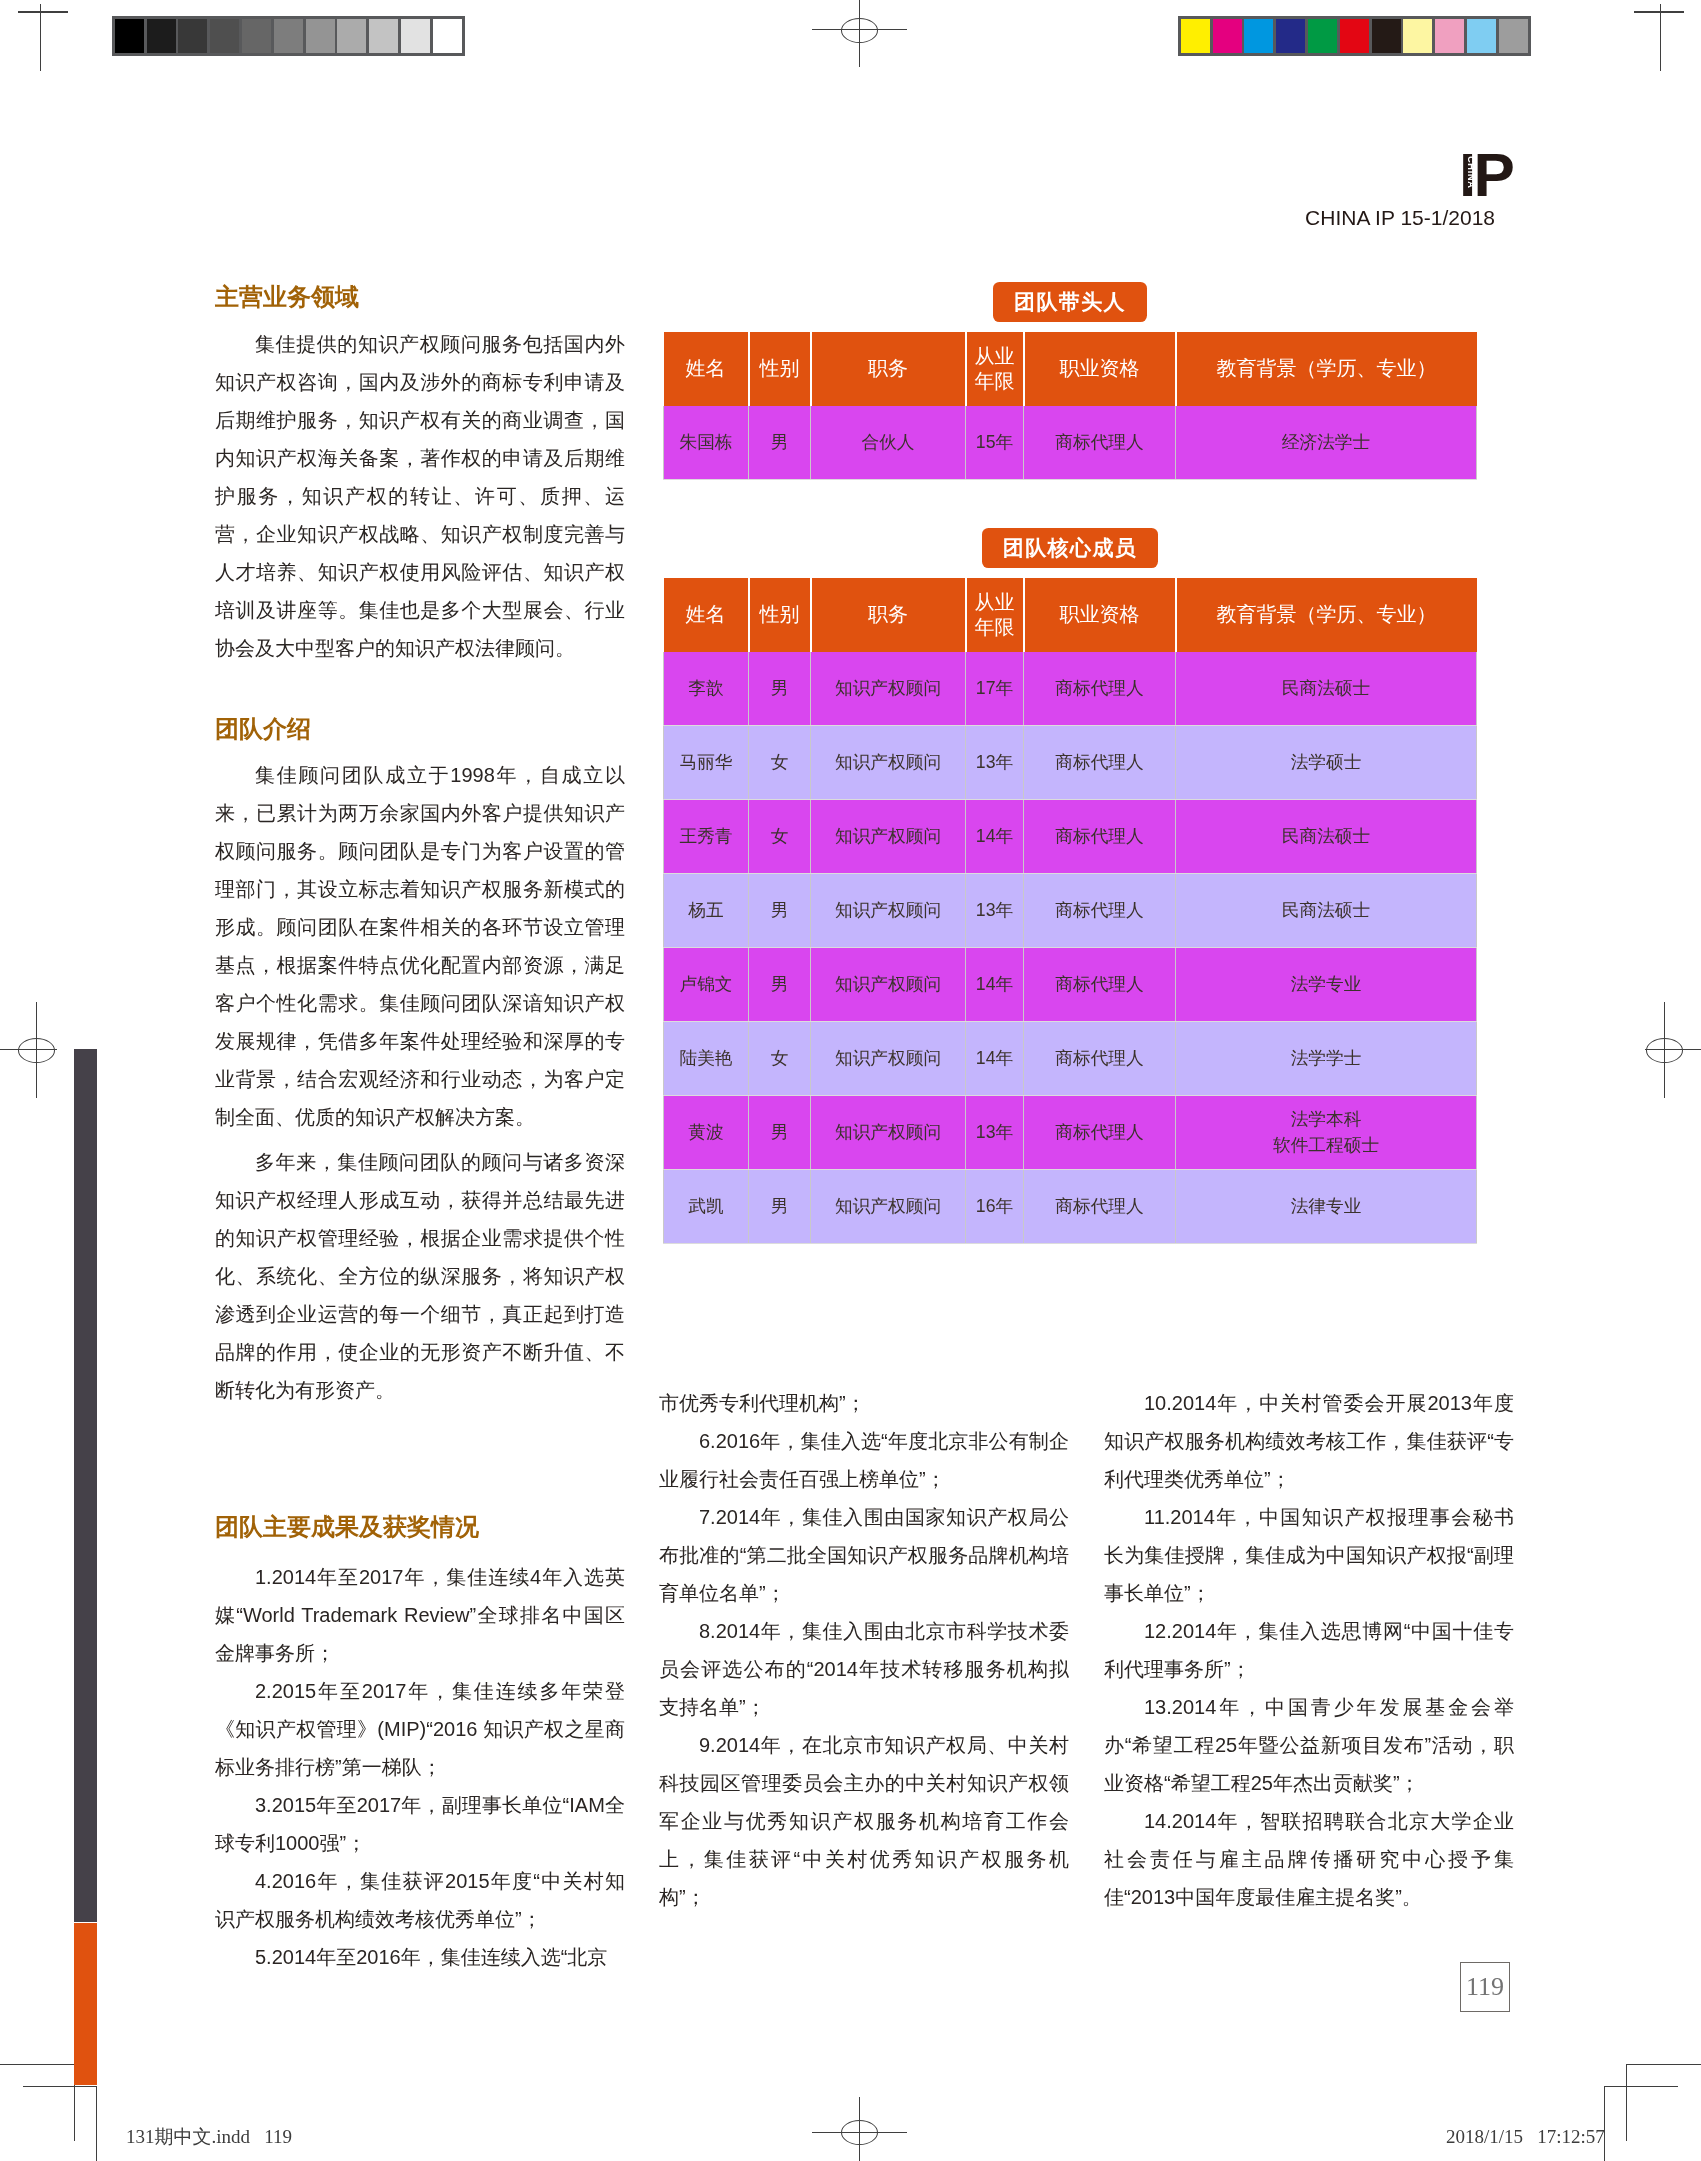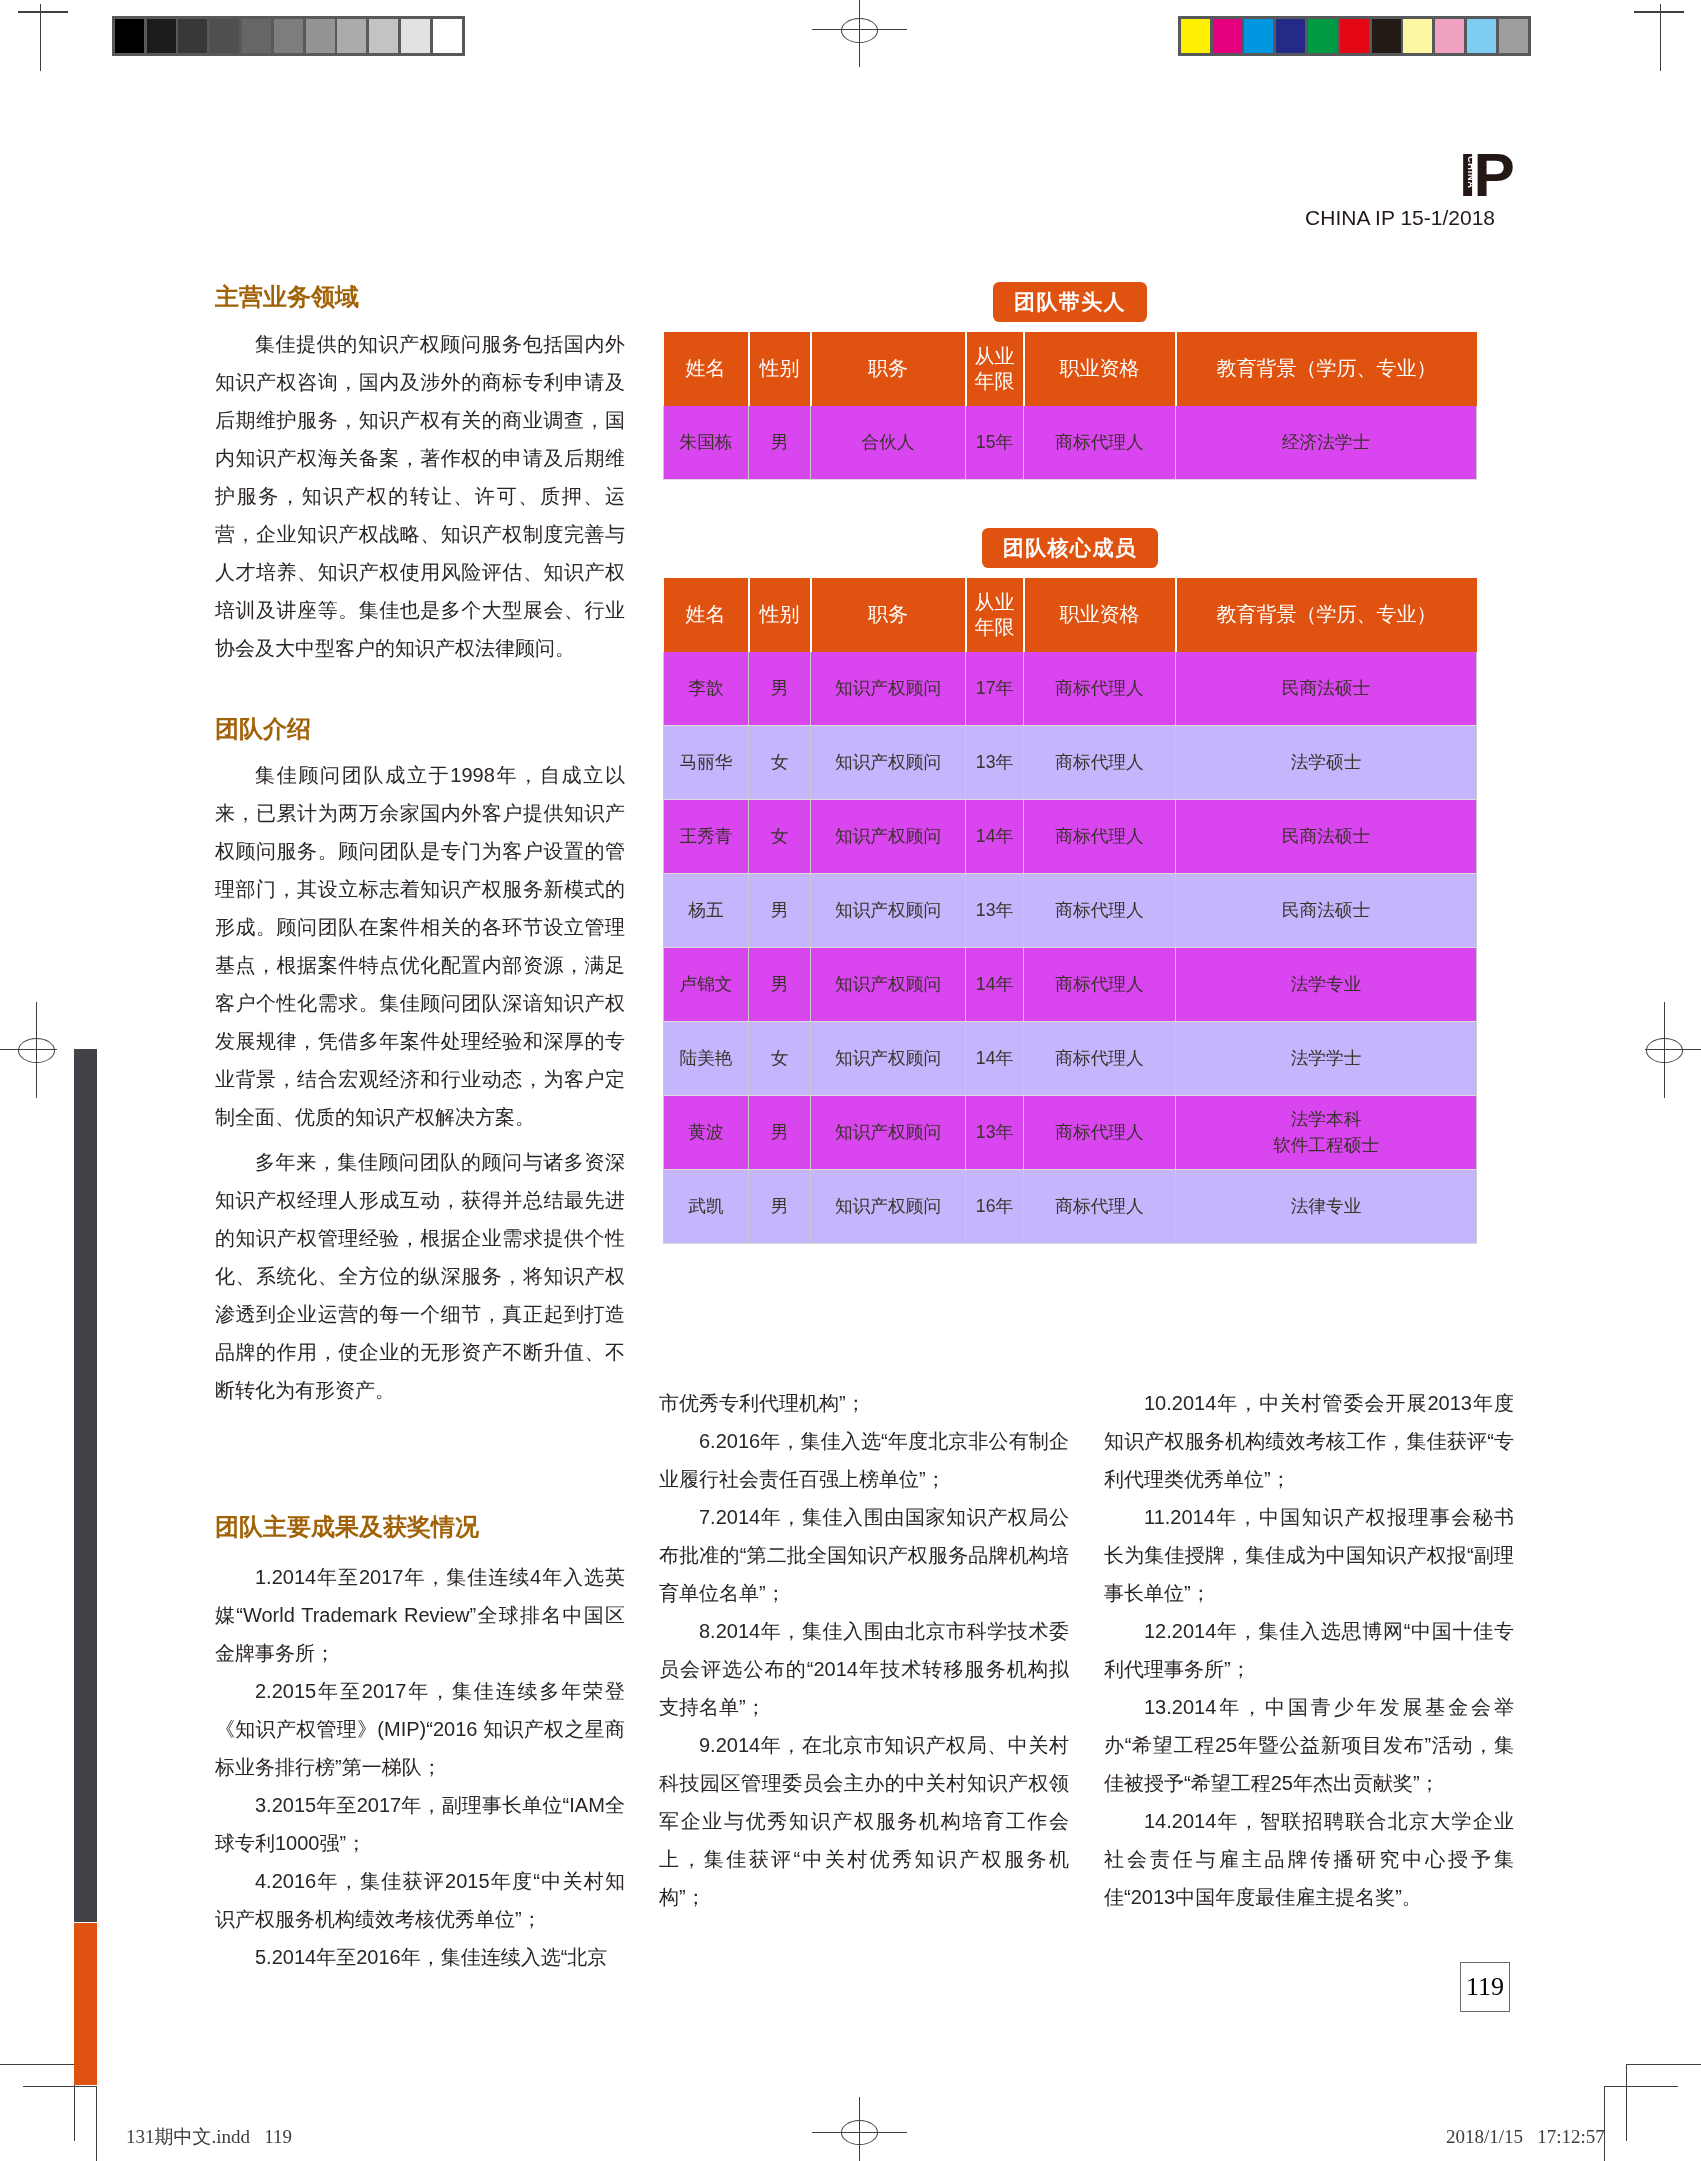--- a/index.html
+++ b/index.html
@@ -32,21 +32,21 @@
   table.member th:last-child{border-right:none;}
   table.member td{height:73px;font-size:17.7px;color:#3b322c;text-align:center;vertical-align:middle;
         border-right:0.7px solid #c9c9c9;border-bottom:1.4px solid #dcdcdc;background:#d946ef;padding:0 4.3px;line-height:25.5px;}
   table.member td:first-child{border-left:0.7px solid #c9c9c9;}
   table.member td.edu{white-space:pre-line;}
   table.member tr.gray td{background:#c4b5fd;}
   
   .sidebar-dark{position:absolute;left:74px;top:1049px;width:23px;height:873px;background:#454149;}
   .sidebar-orange{position:absolute;left:74px;top:1923px;width:23px;height:162px;background:#E0520F;}
   .pagebox{position:absolute;left:1460px;top:1962px;width:48px;height:48px;border:1.4px solid #6e6a66;
-        font-family:"Liberation Serif",serif;font-size:26px;color:#000000;display:flex;align-items:center;justify-content:center;}
+        font-family:"Liberation Serif",serif;font-size:26px;color:#737373;display:flex;align-items:center;justify-content:center;}
   .footer-file{position:absolute;left:126px;top:2124px;font-family:"Liberation Serif",serif;font-size:19px;color:#3c3c3c;white-space:pre;}
   .footer-time{position:absolute;left:1446px;top:2126px;font-family:"Liberation Serif",serif;font-size:19px;color:#3c3c3c;white-space:pre;}
 </style>
 </head>
 <body>
 
 <div class="page">
 
   <div class="swatchbar" style="left:112px;top:16.3px;">
       <div class="sw" style="background: rgb(0, 0, 0);"></div>
@@ -132,21 +132,21 @@
       <p class="cont">市优秀专利代理机构”；</p>
       <p>6.2016年，集佳入选“年度北京非公有制企业履行社会责任百强上榜单位”；</p>
       <p>7.2014年，集佳入围由国家知识产权局公布批准的“第二批全国知识产权服务品牌机构培育单位名单”；</p>
       <p>8.2014年，集佳入围由北京市科学技术委员会评选公布的“2014年技术转移服务机构拟支持名单”；</p>
       <p>9.2014年，在北京市知识产权局、中关村科技园区管理委员会主办的中关村知识产权领军企业与优秀知识产权服务机构培育工作会上，集佳获评“中关村优秀知识产权服务机构”；</p>
     </div>
   <div class="col" style="left:1104px;top:1384px;">
       <p>10.2014年，中关村管委会开展2013年度知识产权服务机构绩效考核工作，集佳获评“专利代理类优秀单位”；</p>
       <p>11.2014年，中国知识产权报理事会秘书长为集佳授牌，集佳成为中国知识产权报“副理事长单位”；</p>
       <p>12.2014年，集佳入选思博网“中国十佳专利代理事务所”；</p>
-      <p>13.2014年，中国青少年发展基金会举办“希望工程25年暨公益新项目发布”活动，集佳被授予“希望工程25年杰出贡献奖”；</p>
+      <p>13.2014年，中国青少年发展基金会举办“希望工程25年暨公益新项目发布”活动，职业资格“希望工程25年杰出贡献奖”；</p>
       <p>14.2014年，智联招聘联合北京大学企业社会责任与雇主品牌传播研究中心授予集佳“2013中国年度最佳雇主提名奖”。</p>
     </div>
 
   <div class="pill-wrap" style="top:282px;">
     <span class="pill">团队带头人</span>
   </div>
   <table class="member" style="top:332px;">
     <colgroup>
         <col style="width:85px">
         <col style="width:62px">

